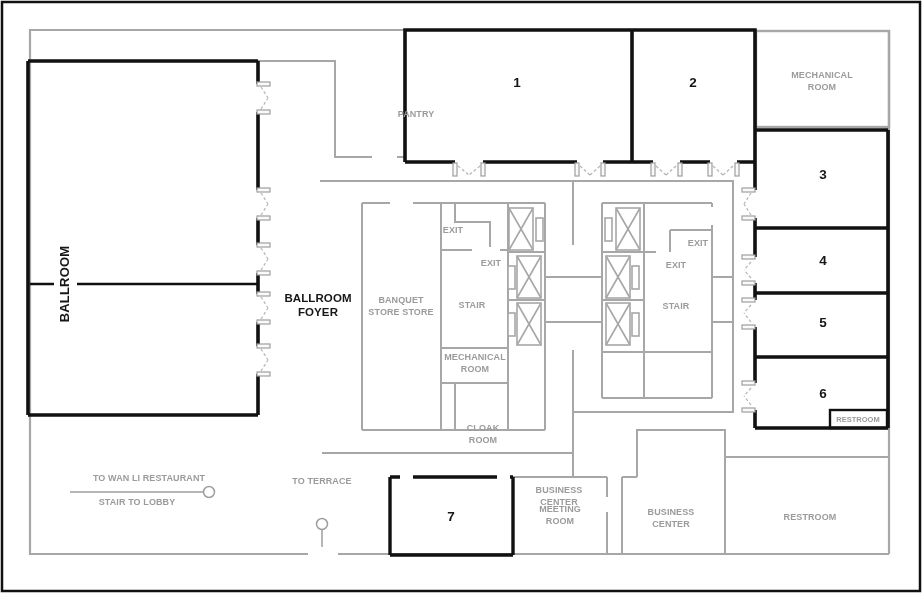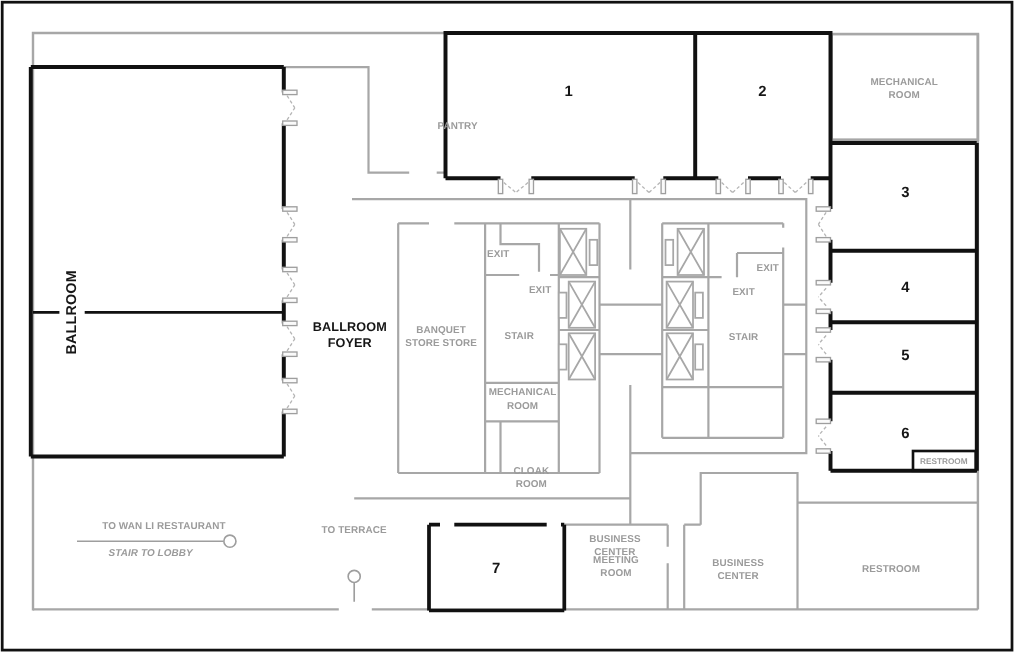--- a/index.html
+++ b/index.html
@@ -258,16 +258,16 @@
   </div>
 
   <div class="lbl" style="left:671px;top:518px;">
     <div>BUSINESS</div>
     <div>CENTER</div>
   </div>
 
   <div class="lbl" style="left:810px;top:518px;">RESTROOM</div>
 
   <div class="lbl" style="left:137px;top:479px;margin-left:12px;">TO WAN LI RESTAURANT</div>
-  <div class="lbl" style="left:137px;top:503px;font-style:italic;">STAIR TO LOBBY</div>
+  <div class="lbl" style="left:137px;top:503px;">STAIR TO LOBBY</div>
   <div class="lbl" style="left:322px;top:482px;text-align:right;">TO TERRACE</div>
 
 </div>
 
 </body></html>

